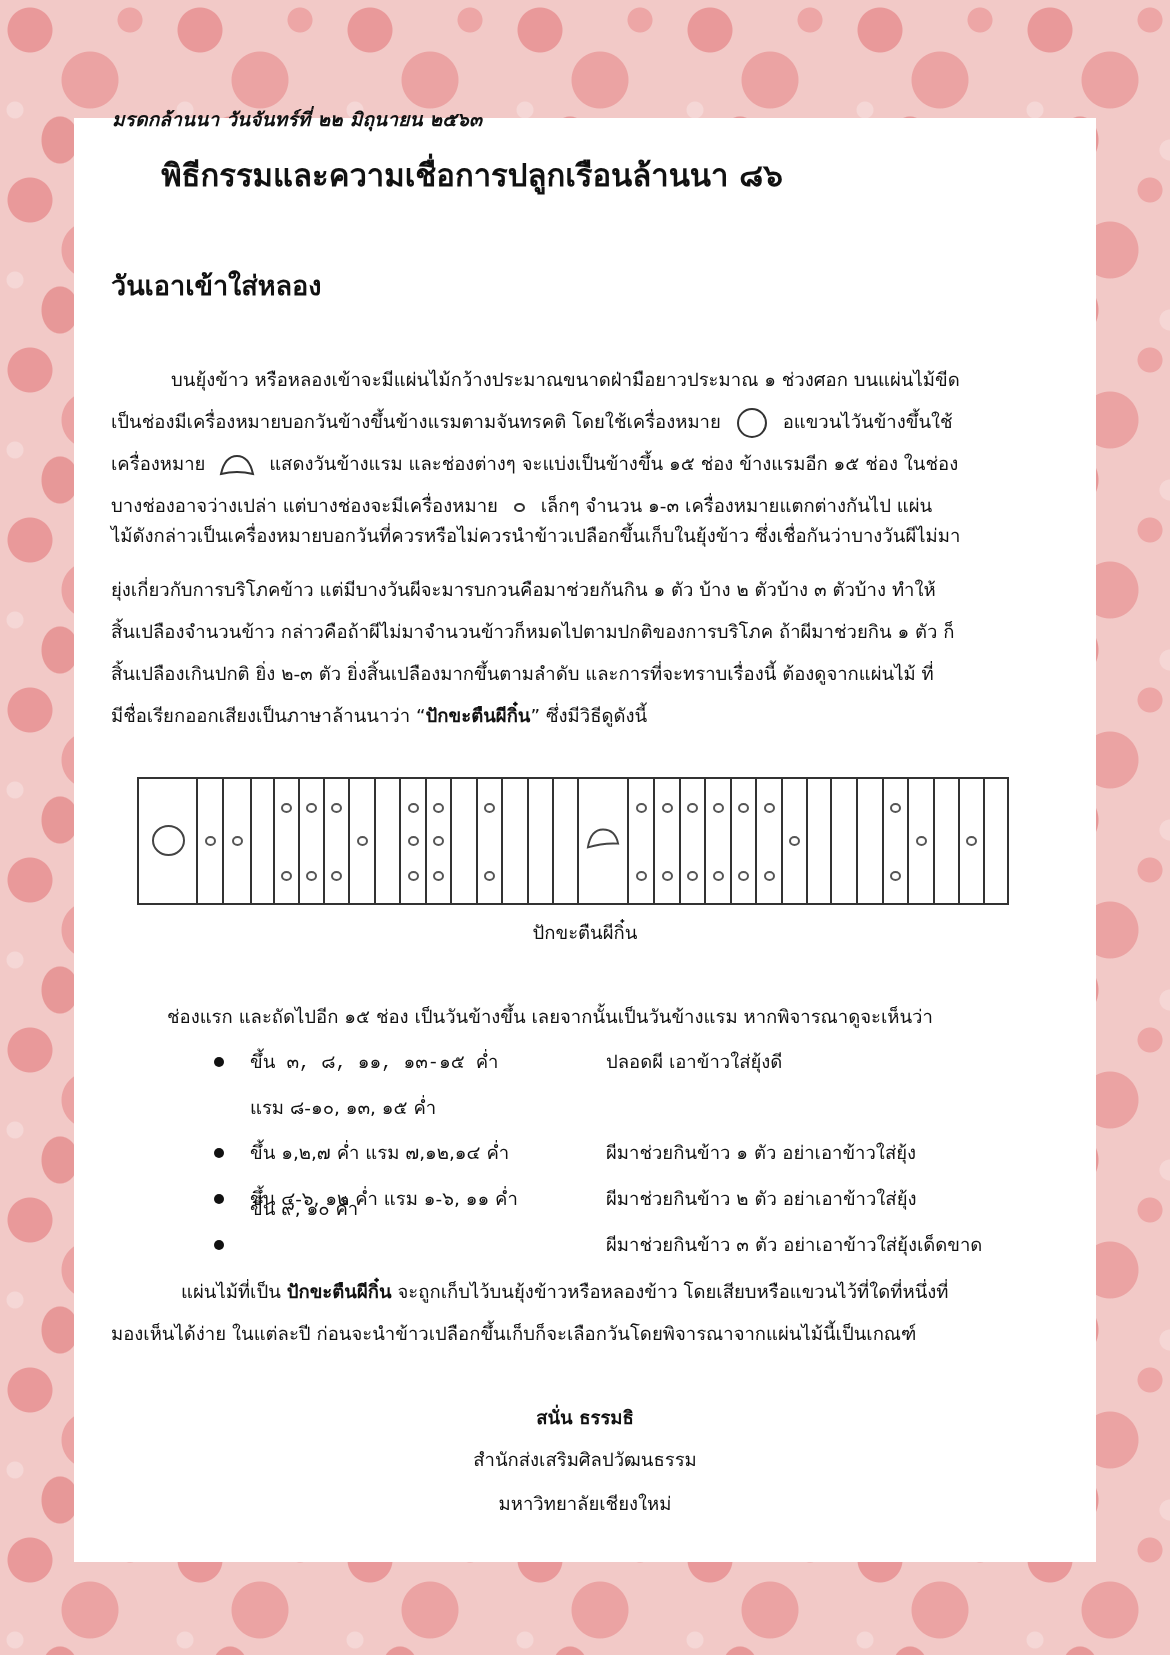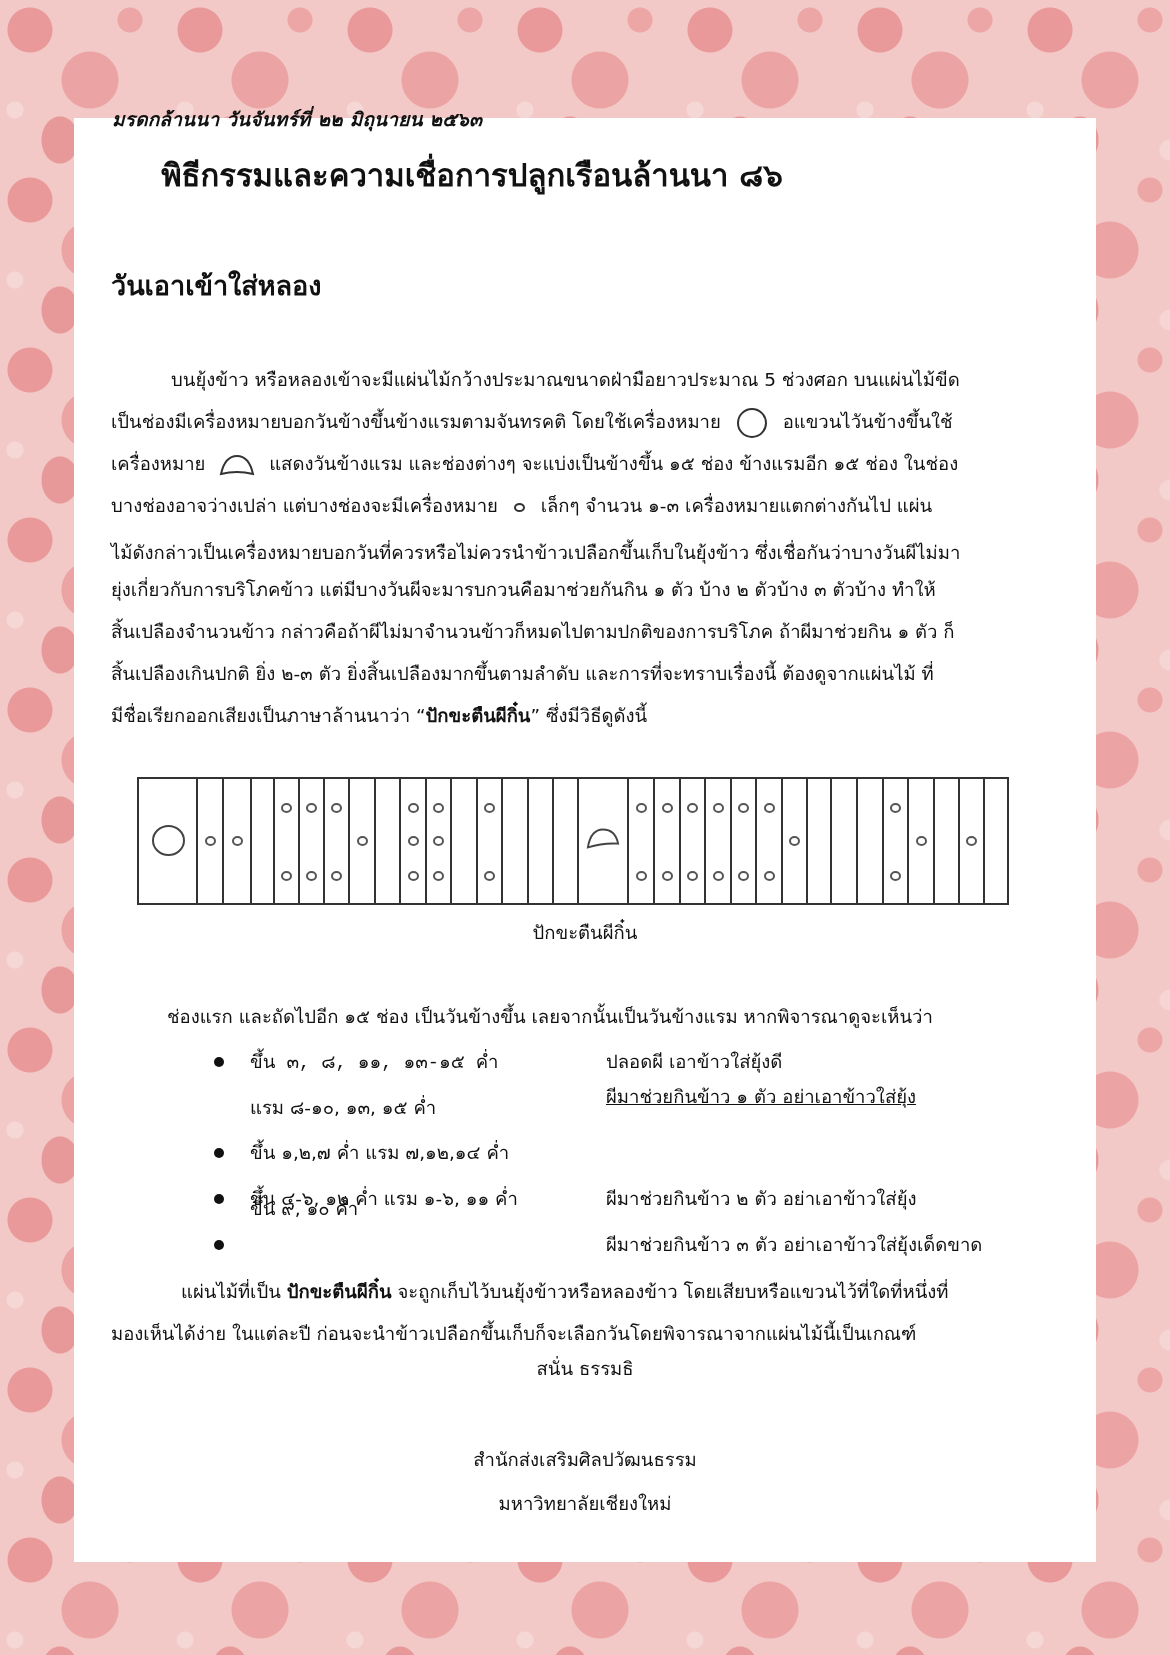--- a/index.html
+++ b/index.html
@@ -73,40 +73,40 @@
 <body>
 
 <div class="paper"></div>
 
 <div class="abs series-line">มรดกล้านนา วันจันทร์ที่  ๒๒ มิถุนายน ๒๕๖๓</div>
 <div class="abs main-title">พิธีกรรมและความเชื่อการปลูกเรือนล้านนา ๘๖</div>
 <div class="abs section-heading">วันเอาเข้าใส่หลอง</div>
 
 <div class="body-para" style="top:0;">
   <div class="body-line" style="top:365px; left:60px;">
-    <span>บนยุ้งข้าว หรือหลองเข้าจะมีแผ่นไม้กว้างประมาณขนาดฝ่ามือยาวประมาณ 5 ช่วงศอก บนแผ่นไม้ขีด</span>
+    <span>บนยุ้งข้าว หรือหลองเข้าจะมีแผ่นไม้กว้างประมาณขนาดฝ่ามือยาวประมาณ ๑ ช่วงศอก บนแผ่นไม้ขีด</span>
   </div>
   <div class="body-line" style="top:407px;">
     <span>เป็นช่องมีเครื่องหมายบอกวันข้างขึ้นข้างแรมตามจันทรคติ โดยใช้เครื่องหมาย</span>
     <span class="inline-symbol big-ring"></span>
     <span>อแขวนไวันข้างขึ้นใช้</span>
   </div>
   <div class="body-line" style="top:449px;">
     <span>เครื่องหมาย</span>
     <svg class="inline-symbol half-moon" viewBox="0 0 36 22">
         <path d="M2 20 Q6 2 18 2 Q30 2 34 20 Q18 16 2 20 Z" fill="none" stroke="#333" stroke-width="2"></path>
       </svg>
     <span>แสดงวันข้างแรม และช่องต่างๆ จะแบ่งเป็นข้างขึ้น ๑๕ ช่อง ข้างแรมอีก ๑๕ ช่อง ในช่อง</span>
   </div>
   <div class="body-line" style="top:491px;">
     <span>บางช่องอาจว่างเปล่า แต่บางช่องจะมีเครื่องหมาย</span>
     <span class="inline-symbol small-ring"></span>
     <span>เล็กๆ จำนวน ๑-๓ เครื่องหมายแตกต่างกันไป แผ่น</span>
   </div>
-  <div class="body-line" style="top:538px;">
+  <div class="body-line" style="top:521px;">
     <span>ไม้ดังกล่าวเป็นเครื่องหมายบอกวันที่ควรหรือไม่ควรนำข้าวเปลือกขึ้นเก็บในยุ้งข้าว ซึ่งเชื่อกันว่าบางวันผีไม่มา</span>
   </div>
   <div class="body-line" style="top:575px;">
     <span>ยุ่งเกี่ยวกับการบริโภคข้าว แต่มีบางวันผีจะมารบกวนคือมาช่วยกันกิน ๑ ตัว บ้าง ๒ ตัวบ้าง ๓ ตัวบ้าง ทำให้</span>
   </div>
   <div class="body-line" style="top:617px;">
     <span>สิ้นเปลืองจำนวนข้าว กล่าวคือถ้าผีไม่มาจำนวนข้าวก็หมดไปตามปกติของการบริโภค ถ้าผีมาช่วยกิน ๑ ตัว ก็</span>
   </div>
   <div class="body-line" style="top:659px;">
     <span>สิ้นเปลืองเกินปกติ ยิ่ง ๒-๓ ตัว ยิ่งสิ้นเปลืองมากขึ้นตามลำดับ และการที่จะทราบเรื่องนี้ ต้องดูจากแผ่นไม้ ที่</span>
@@ -194,34 +194,34 @@
 <div>
   <div>
     <span class="rule-bullet" style="left:214px; top:1057px;"></span>
     <span class="abs rule-text" style="left:250px; top:1047px;font-family:Liberation Mono, monospace;">ขึ้น ๓, ๘, ๑๑, ๑๓-๑๕ ค่ำ</span>
     <span class="abs rule-text" style="left:606px; top:1047px;">ปลอดผี เอาข้าวใส่ยุ้งดี</span>
     <span class="abs rule-text" style="left:250px; top:1093px;">แรม ๘-๑๐, ๑๓, ๑๕ ค่ำ</span>
   </div>
   <div>
     <span class="rule-bullet" style="left:214px; top:1148px;"></span>
     <span class="abs rule-text" style="left:250px; top:1138px;">ขึ้น ๑,๒,๗ ค่ำ แรม ๗,๑๒,๑๔ ค่ำ</span>
-    <span class="abs rule-text" style="left:606px; top:1082px;text-decoration:underline;">ผีมาช่วยกินข้าว ๑ ตัว อย่าเอาข้าวใส่ยุ้ง</span>
+    <span class="abs rule-text" style="left:606px; top:1138px;">ผีมาช่วยกินข้าว ๑ ตัว อย่าเอาข้าวใส่ยุ้ง</span>
   </div>
   <div>
     <span class="rule-bullet" style="left:214px; top:1194px;"></span>
     <span class="abs rule-text" style="left:250px; top:1184px;">ขึ้น ๔-๖, ๑๒ ค่ำ แรม ๑-๖, ๑๑ ค่ำ</span>
     <span class="abs rule-text" style="left:606px; top:1184px;">ผีมาช่วยกินข้าว ๒ ตัว อย่าเอาข้าวใส่ยุ้ง</span>
   </div>
   <div>
     <span class="rule-bullet" style="left:214px; top:1240px;"></span>
     <span class="abs rule-text" style="left:250px; top:1194px;">ขึ้น ๙, ๑๐ ค่ำ</span>
     <span class="abs rule-text" style="left:606px; top:1230px;">ผีมาช่วยกินข้าว ๓ ตัว อย่าเอาข้าวใส่ยุ้งเด็ดขาด</span>
   </div>
 </div>
 
 <div class="abs rule-text" style="left:181px; top:1277px;">
   <span>แผ่นไม้ที่เป็น </span><span class="bold">ปักขะตืนผีกิ๋น</span><span> จะถูกเก็บไว้บนยุ้งข้าวหรือหลองข้าว โดยเสียบหรือแขวนไว้ที่ใดที่หนึ่งที่</span>
 </div>
 <div class="abs rule-text" style="left:111px; top:1319px;text-align:right;">มองเห็นได้ง่าย ในแต่ละปี ก่อนจะนำข้าวเปลือกขึ้นเก็บก็จะเลือกวันโดยพิจารณาจากแผ่นไม้นี้เป็นเกณฑ์</div>
 
-<div class="abs sig" style="top:1354px;">สนั่น ธรรมธิ</div>
+<div class="abs sig" style="top:1403px;font-weight:bold;">สนั่น ธรรมธิ</div>
 <div class="abs sig" style="top:1445px;">สำนักส่งเสริมศิลปวัฒนธรรม</div>
 <div class="abs sig" style="top:1489px;">มหาวิทยาลัยเชียงใหม่</div>
 
 </body></html>

